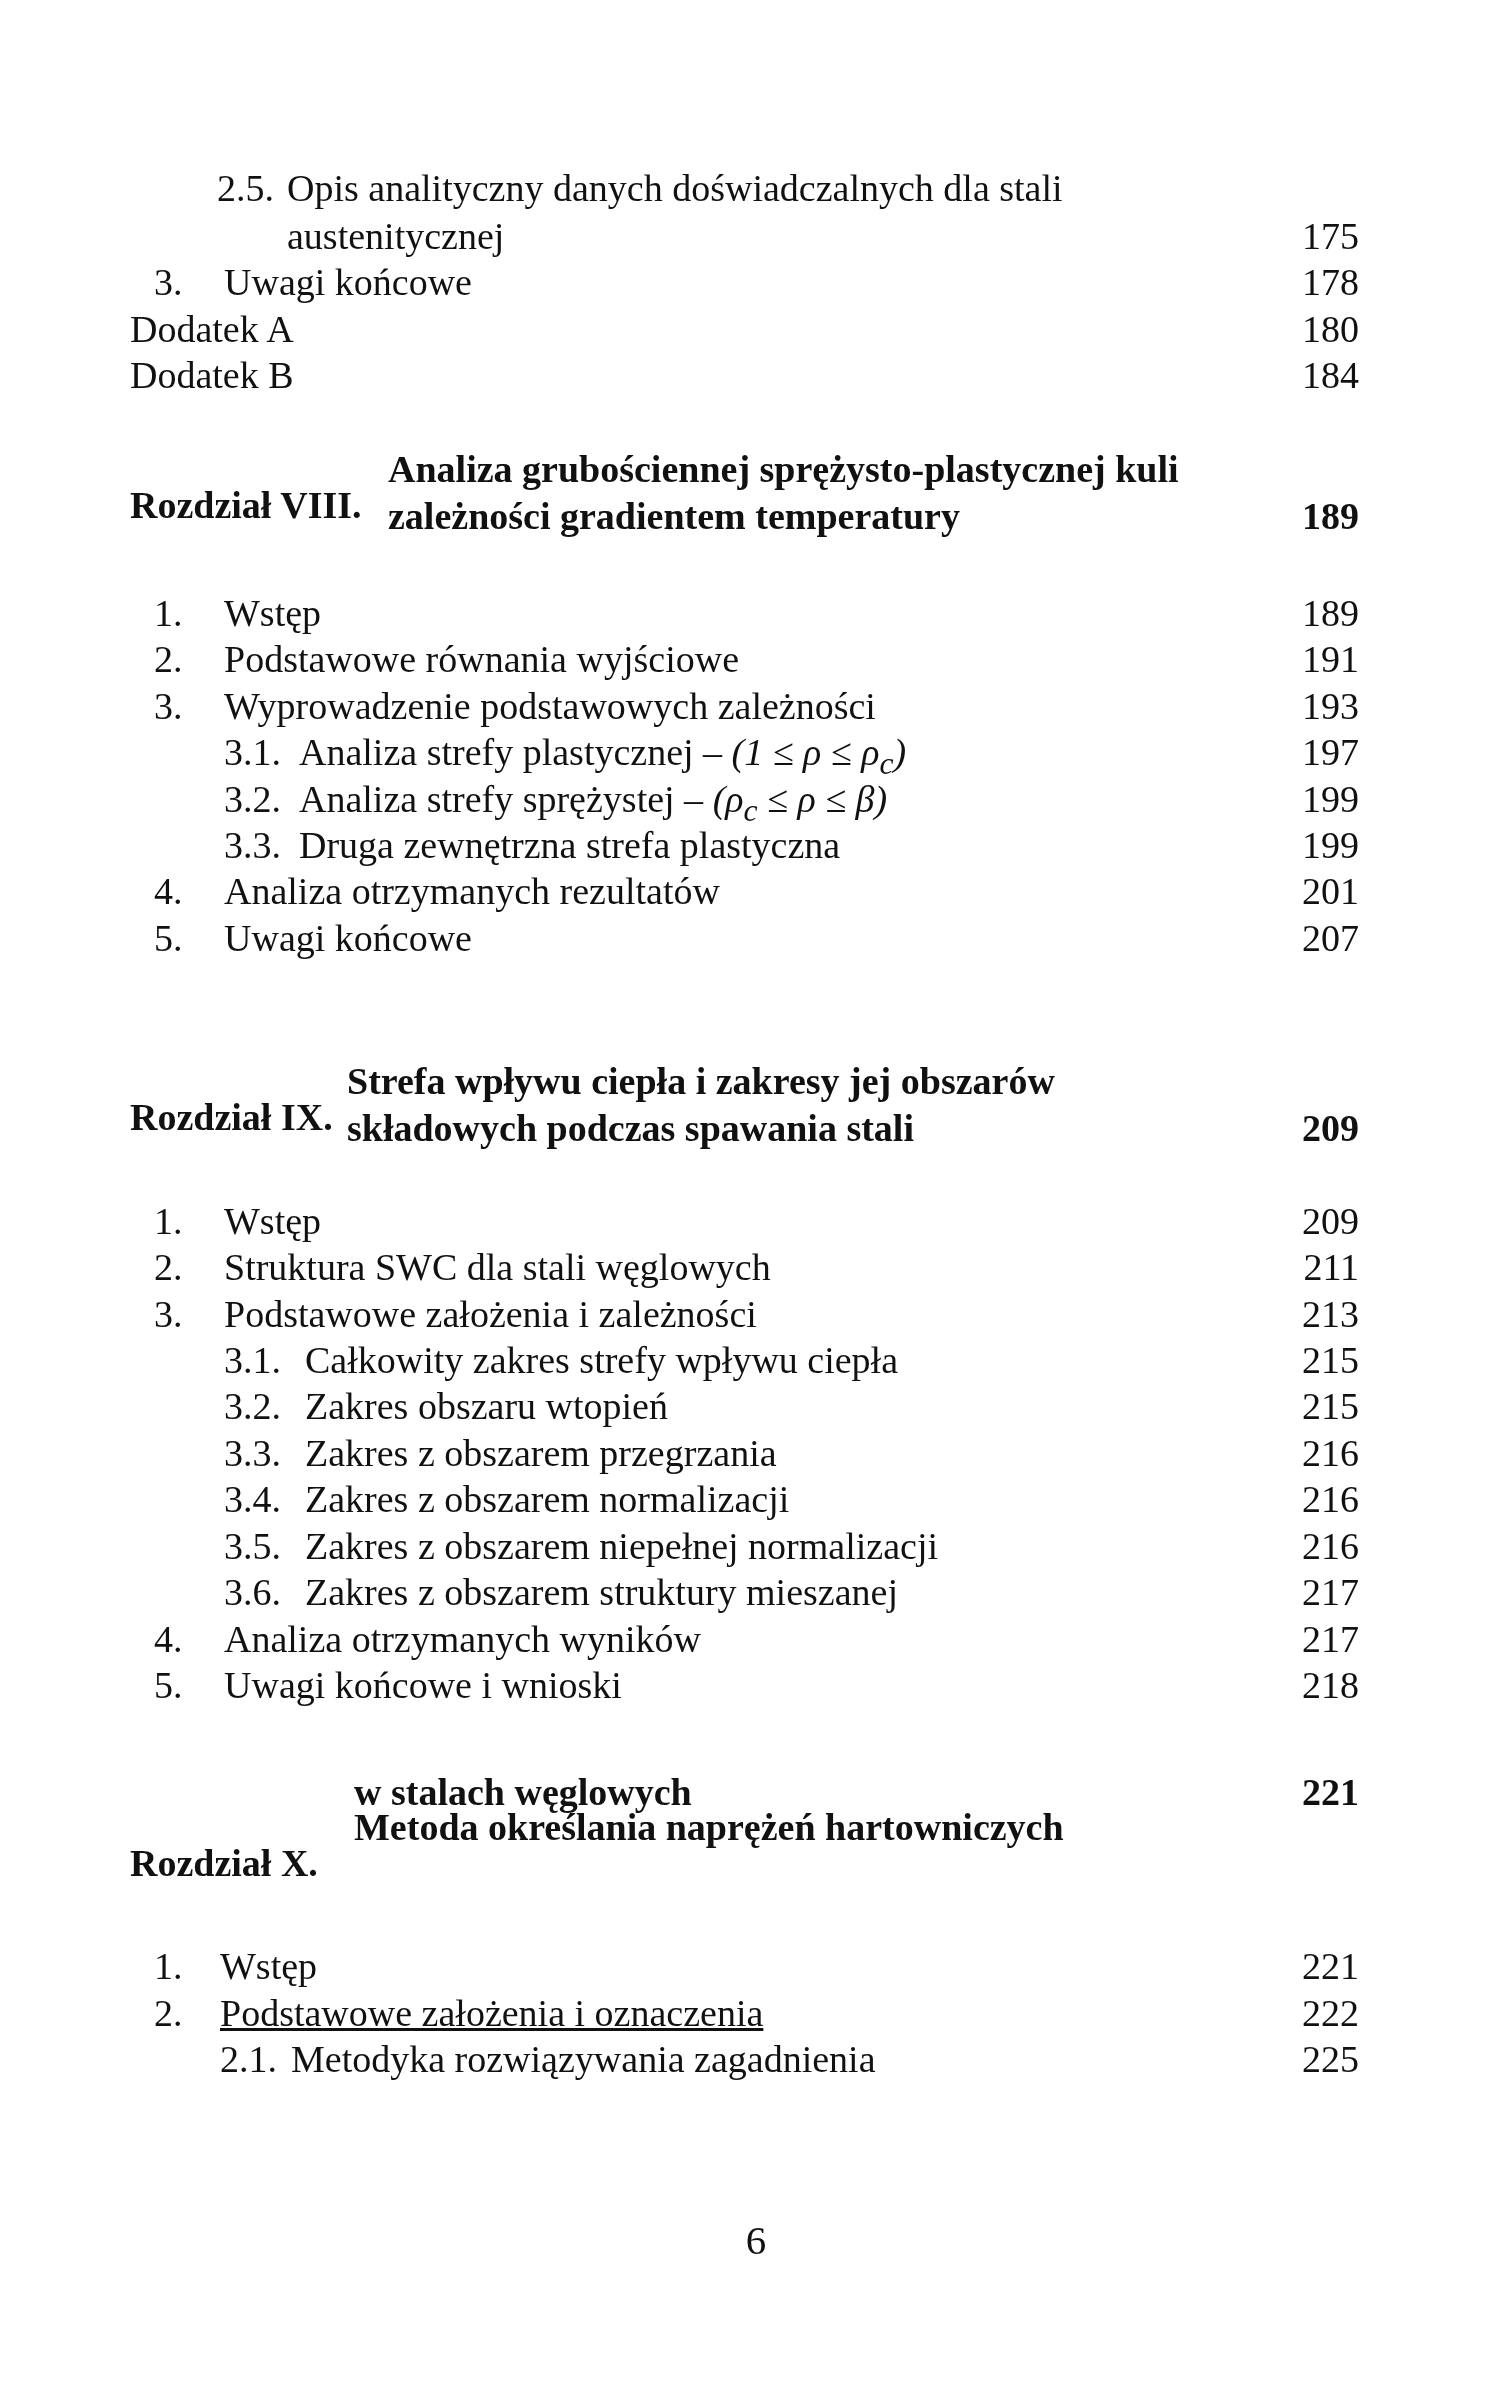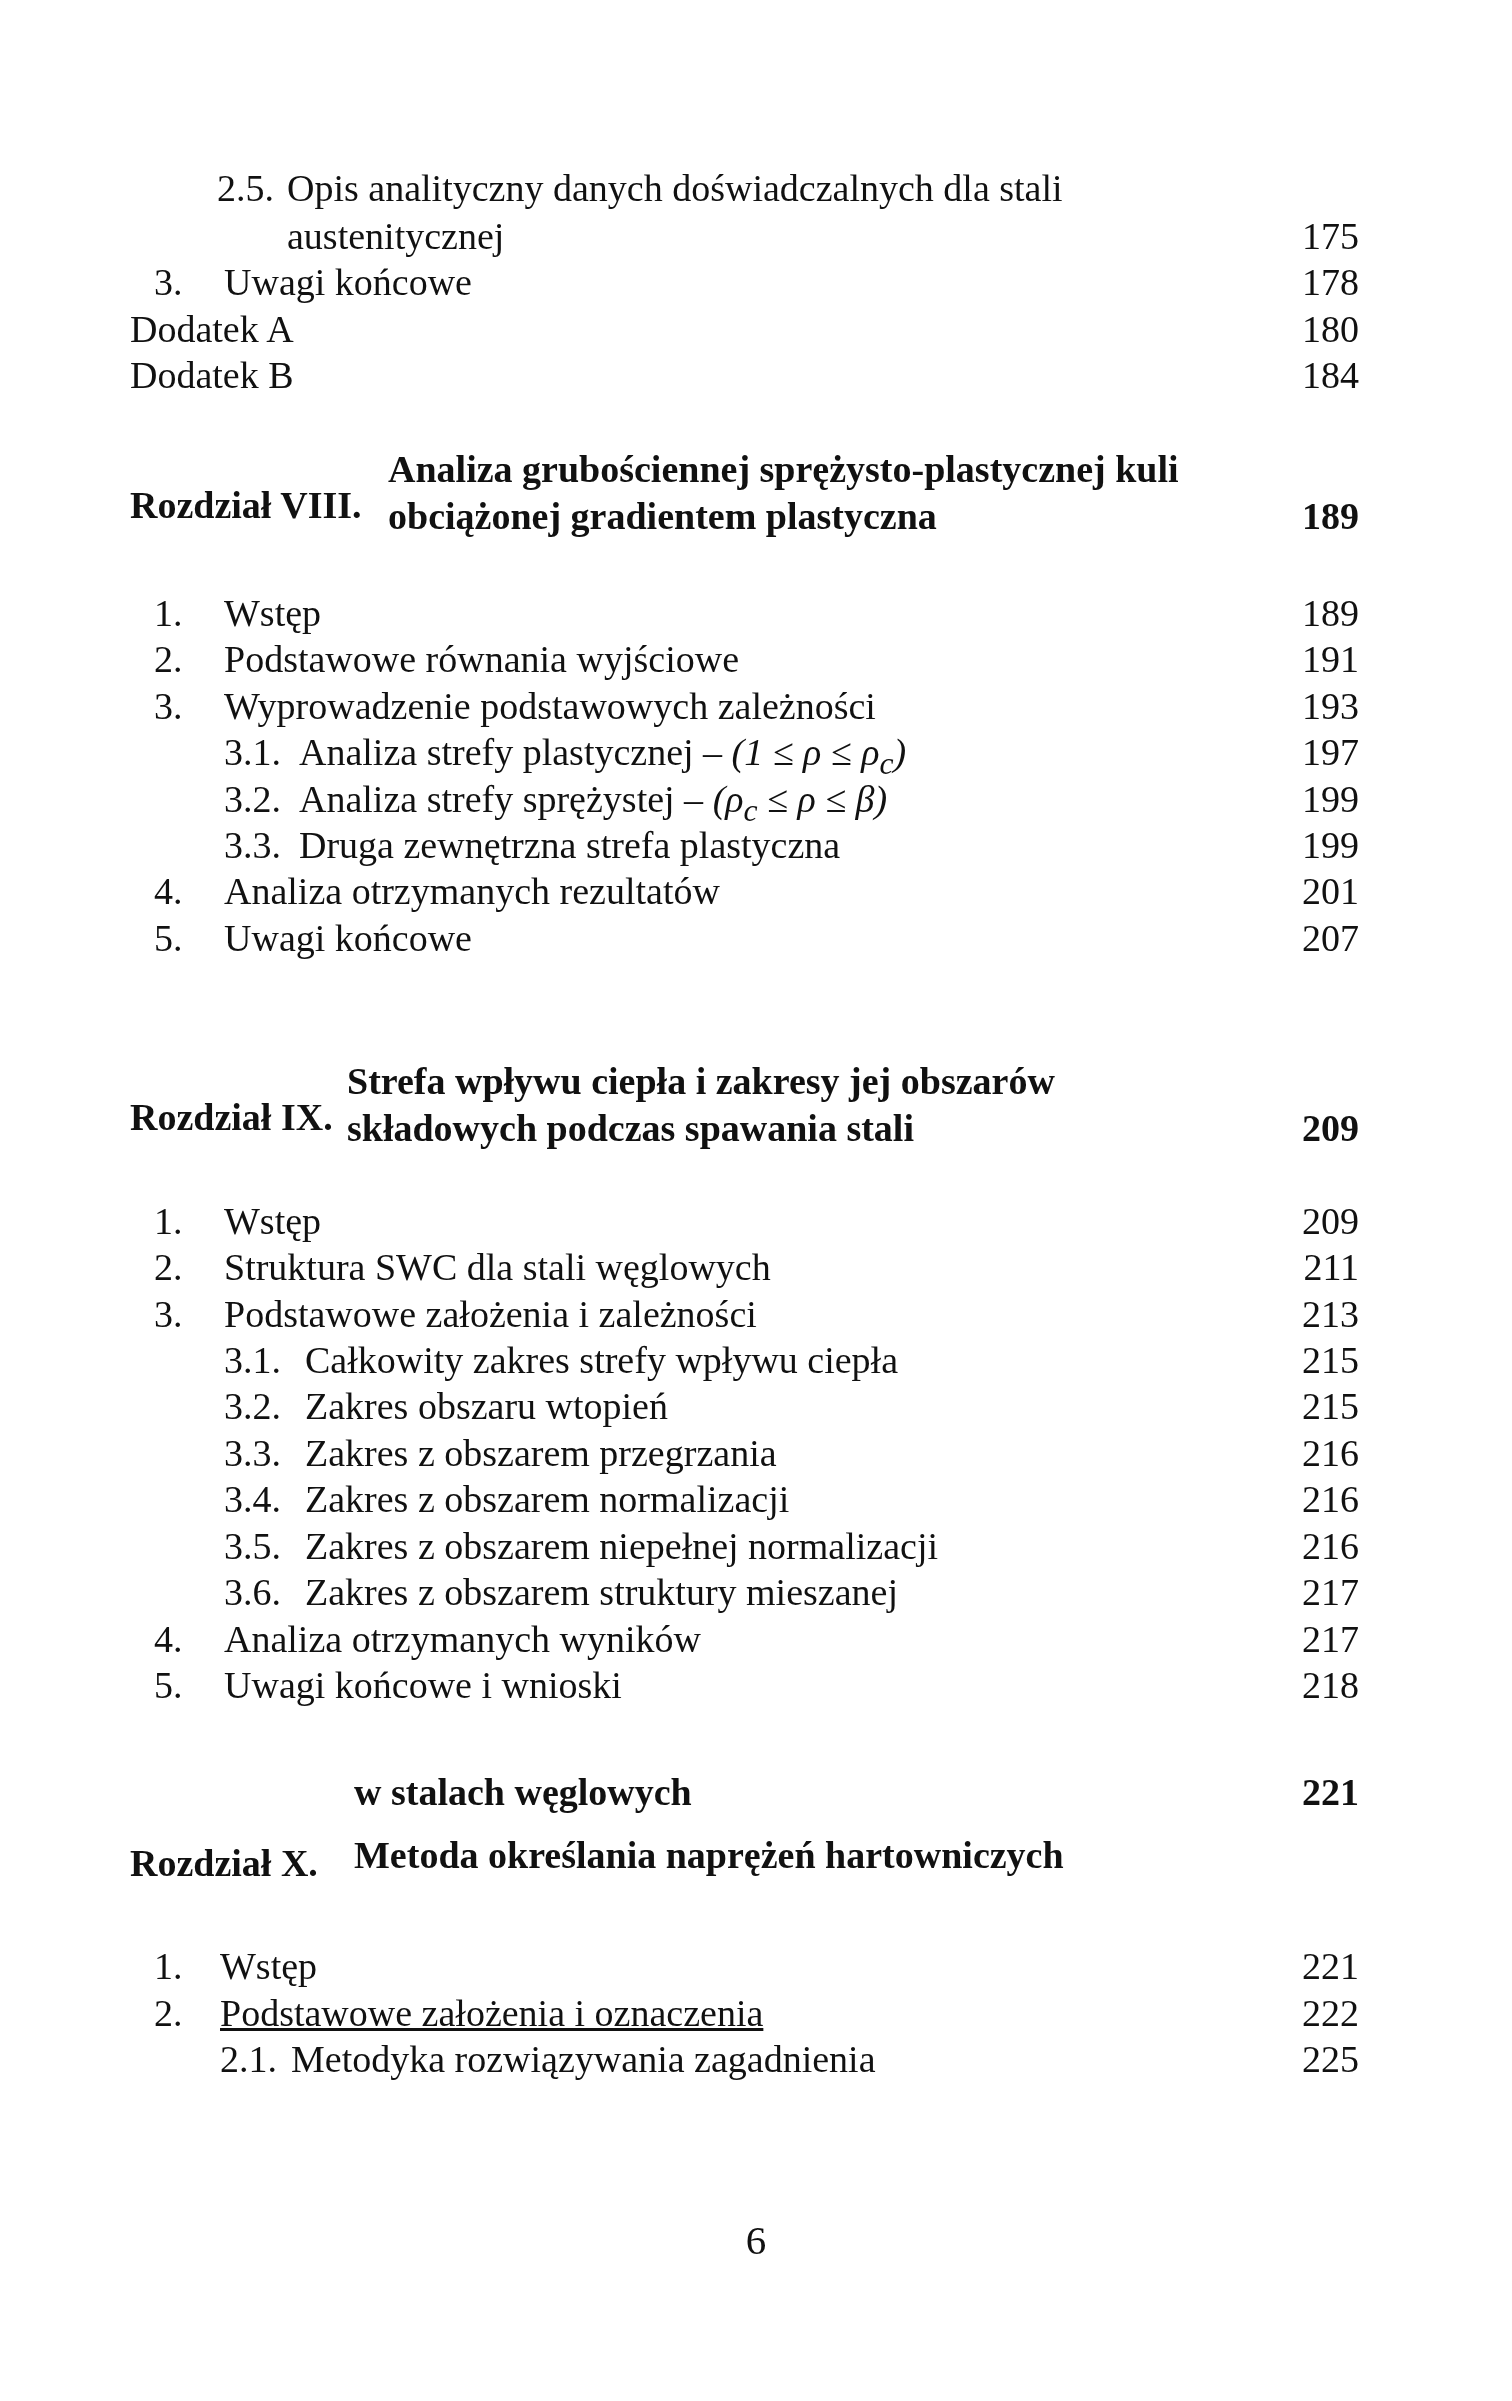--- a/index.html
+++ b/index.html
@@ -93,21 +93,21 @@
   <div class="line" style="top:351px;">
     <span class="title" style="left:130px;">Dodatek B</span>
     <span class="pg">184</span>
   </div>
 
   <div class="line bold" style="top:445px;">
     <span class="chap-label">Rozdział VIII.</span>
     <span class="chap-title" style="left:388px;">Analiza grubościennej sprężysto-plastycznej kuli</span>
   </div>
   <div class="line bold" style="top:492px;">
-    <span class="chap-title" style="left:388px;">obciążonej gradientem plastyczna</span>
+    <span class="chap-title" style="left:388px;">zależności gradientem temperatury</span>
     <span class="pg bold">189</span>
   </div>
 
   <div class="line" style="top:589px;">
     <span class="num" style="left:154px;">1.</span>
     <span class="title" style="left:224px;">Wstęp</span>
     <span class="pg">189</span>
   </div>
   <div class="line" style="top:635px;">
     <span class="num" style="left:154px;">2.</span>
@@ -205,21 +205,21 @@
     <span class="pg">217</span>
   </div>
   <div class="line" style="top:1661px;">
     <span class="num" style="left:154px;">5.</span>
     <span class="title" style="left:224px;">Uwagi końcowe i wnioski</span>
     <span class="pg">218</span>
   </div>
 
   <div class="line bold" style="top:1803px;">
     <span class="chap-label">Rozdział X.</span>
-    <span class="chap-title" style="left:354px;margin-top:28px;">Metoda określania naprężeń hartowniczych</span>
+    <span class="chap-title" style="left:354px;">Metoda określania naprężeń hartowniczych</span>
   </div>
   <div class="line bold" style="top:1768px;">
     <span class="chap-title" style="left:354px;">w stalach węglowych</span>
     <span class="pg bold">221</span>
   </div>
 
   <div class="line" style="top:1942px;">
     <span class="num" style="left:154px;">1.</span>
     <span class="title" style="left:220px;">Wstęp</span>
     <span class="pg">221</span>

